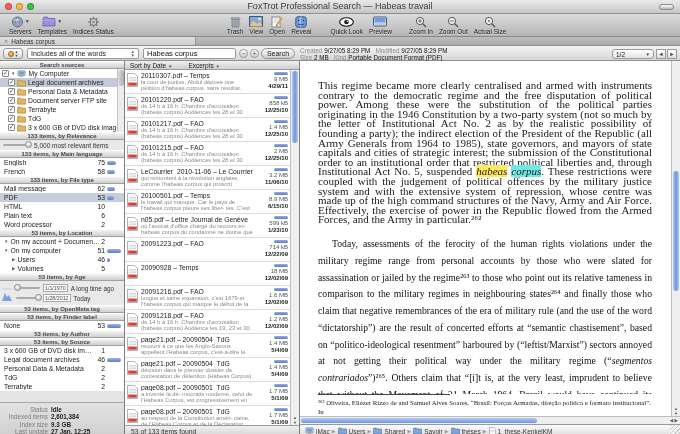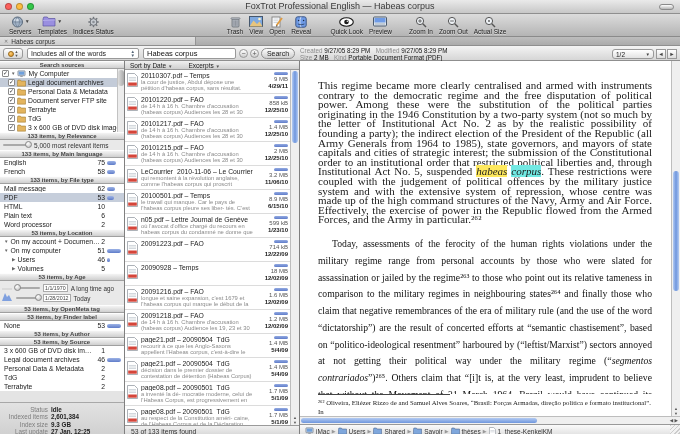--- a/index.html
+++ b/index.html
@@ -122,21 +122,21 @@
 <body>
 
 <div class="window">
 
   <div class="titlebar">
     <div class="lights">
       <span class="light l-red"></span>
       <span class="light l-yel"></span>
       <span class="light l-grn"></span>
     </div>
-    <div class="title">FoxTrot Professional English — Habeas corpus</div>
+    <div class="title">FoxTrot Professional Search — Habeas travail</div>
     <div class="tbtoggle"></div>
   </div>
 
   <div class="toolbar">
     <div class="titem">
       <span class="ticn">
           <span>
             <svg width="13" height="12" viewBox="0 0 13 12">
               <circle cx="6.5" cy="6" r="5" fill="#9fb0c4" stroke="#5a6a7c"></circle>
               <ellipse cx="5.5" cy="4" rx="2.6" ry="1.6" fill="#d3dde8"></ellipse>

